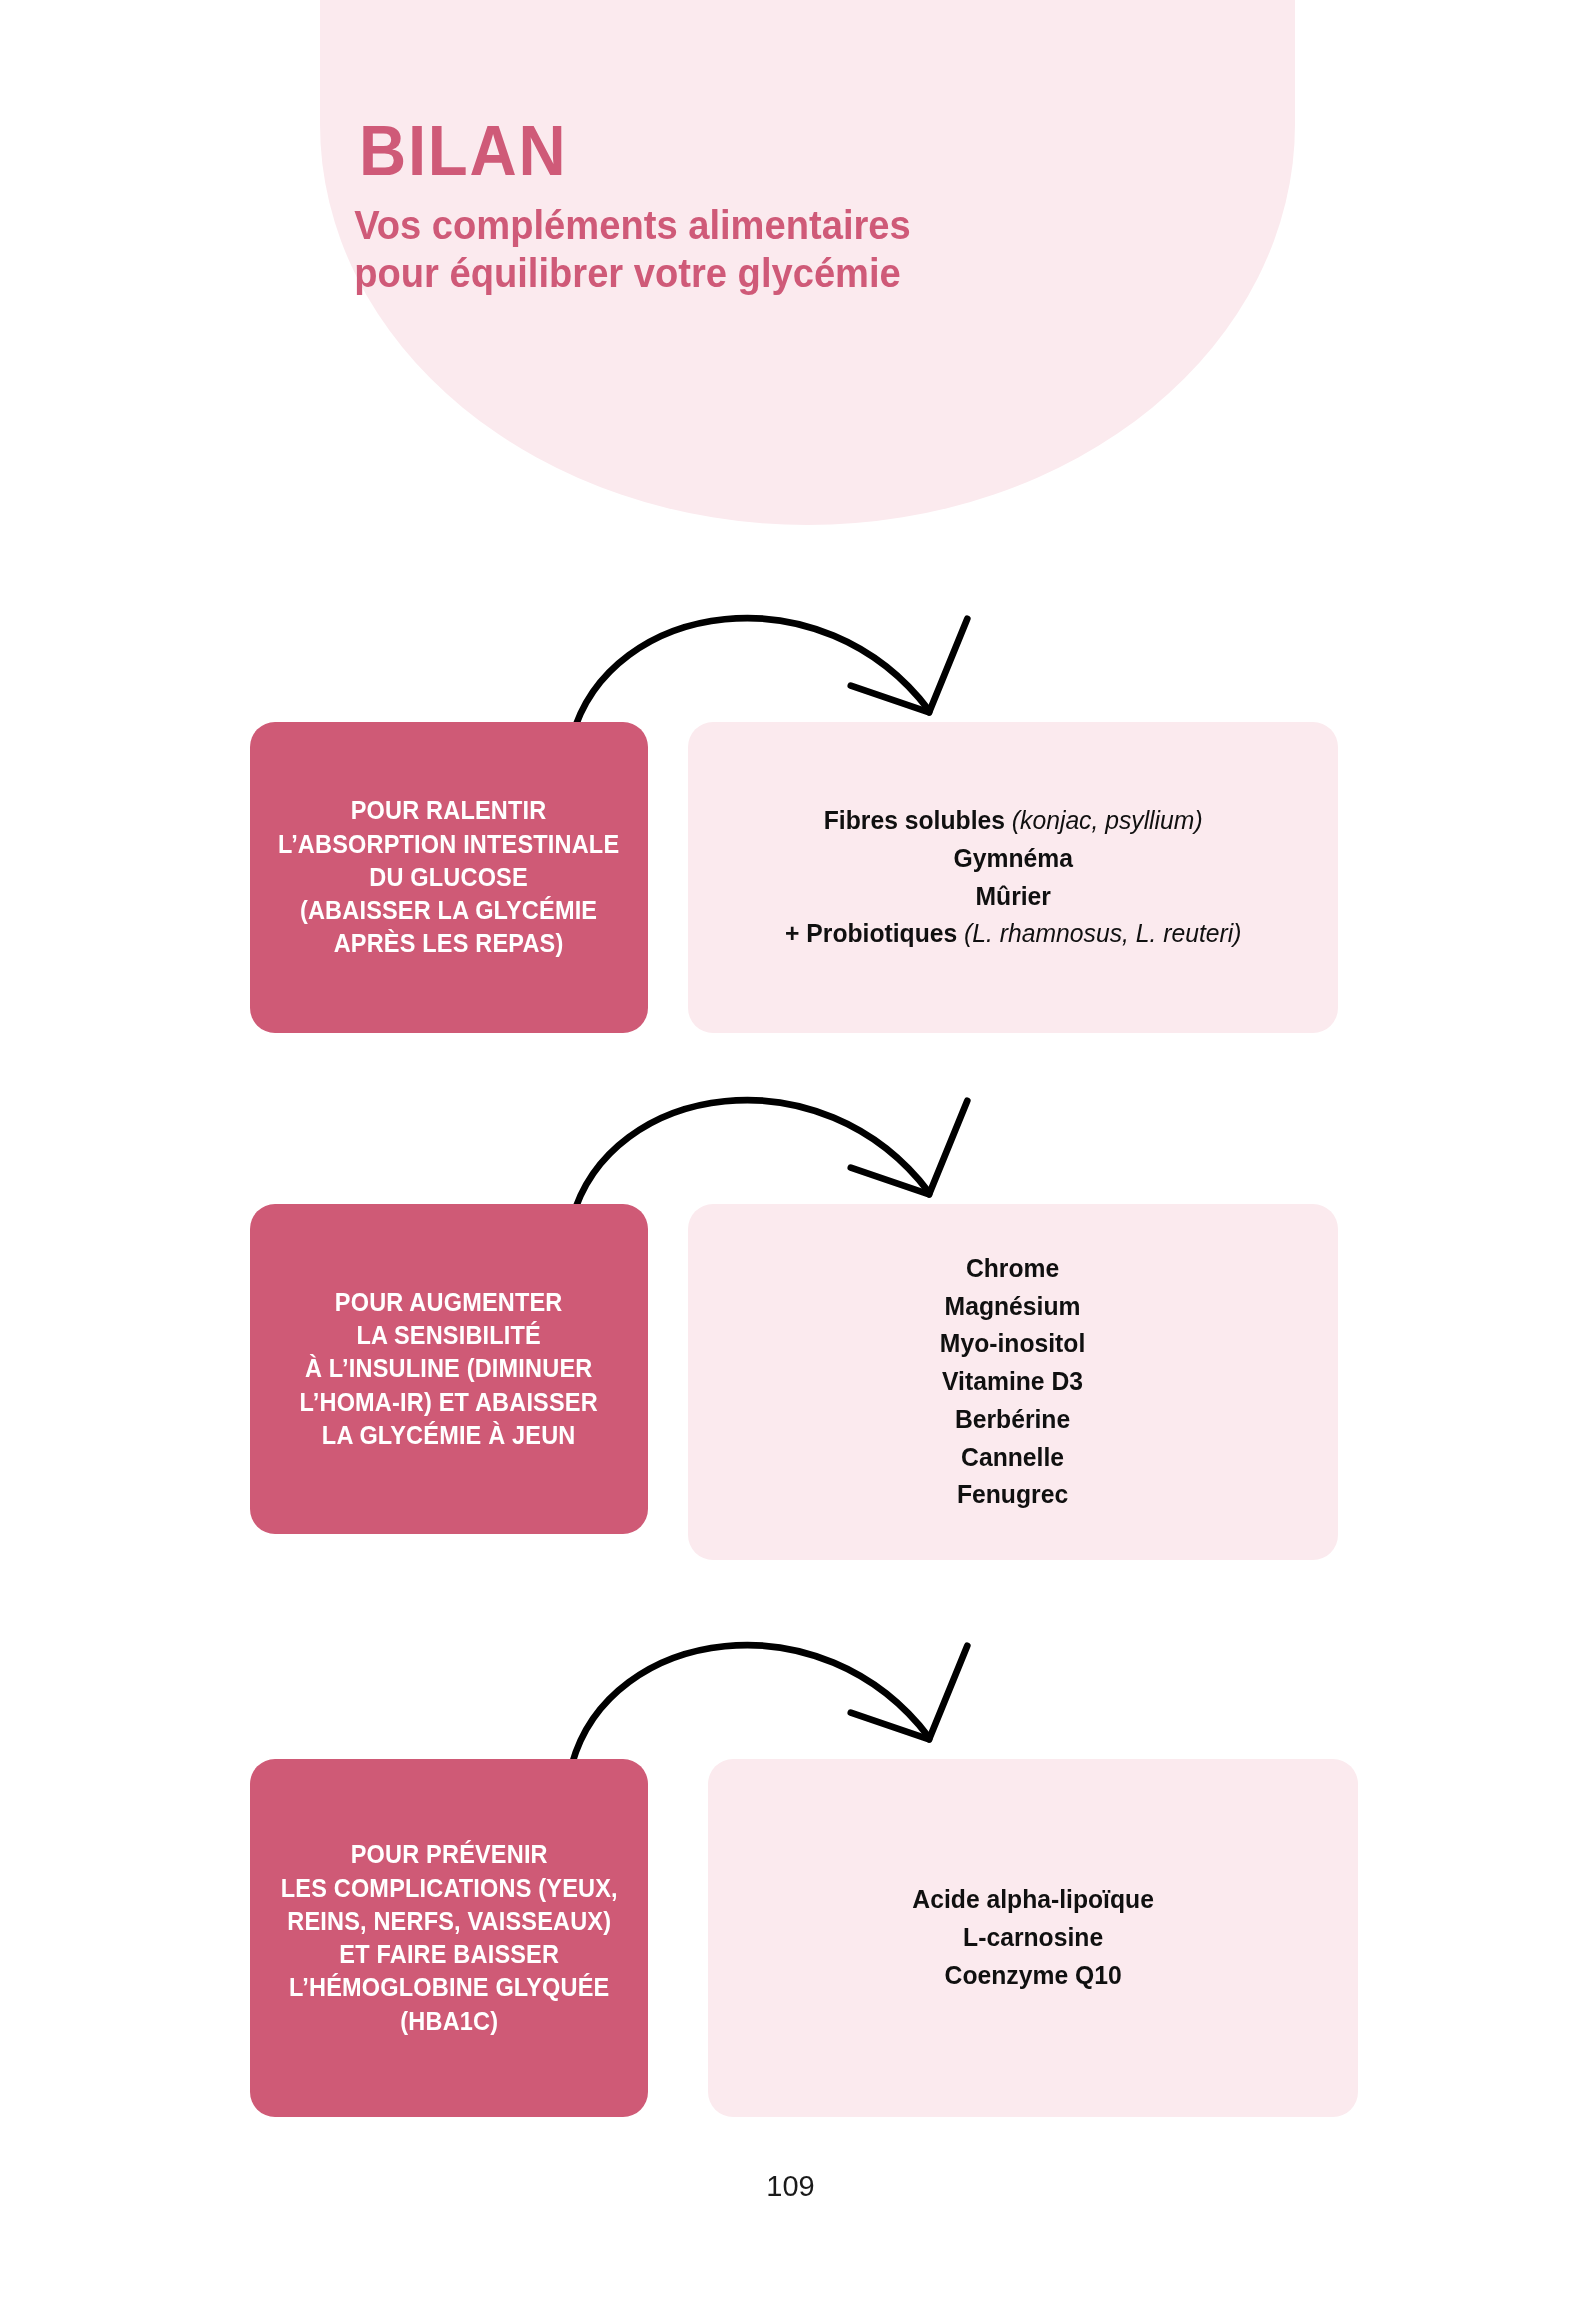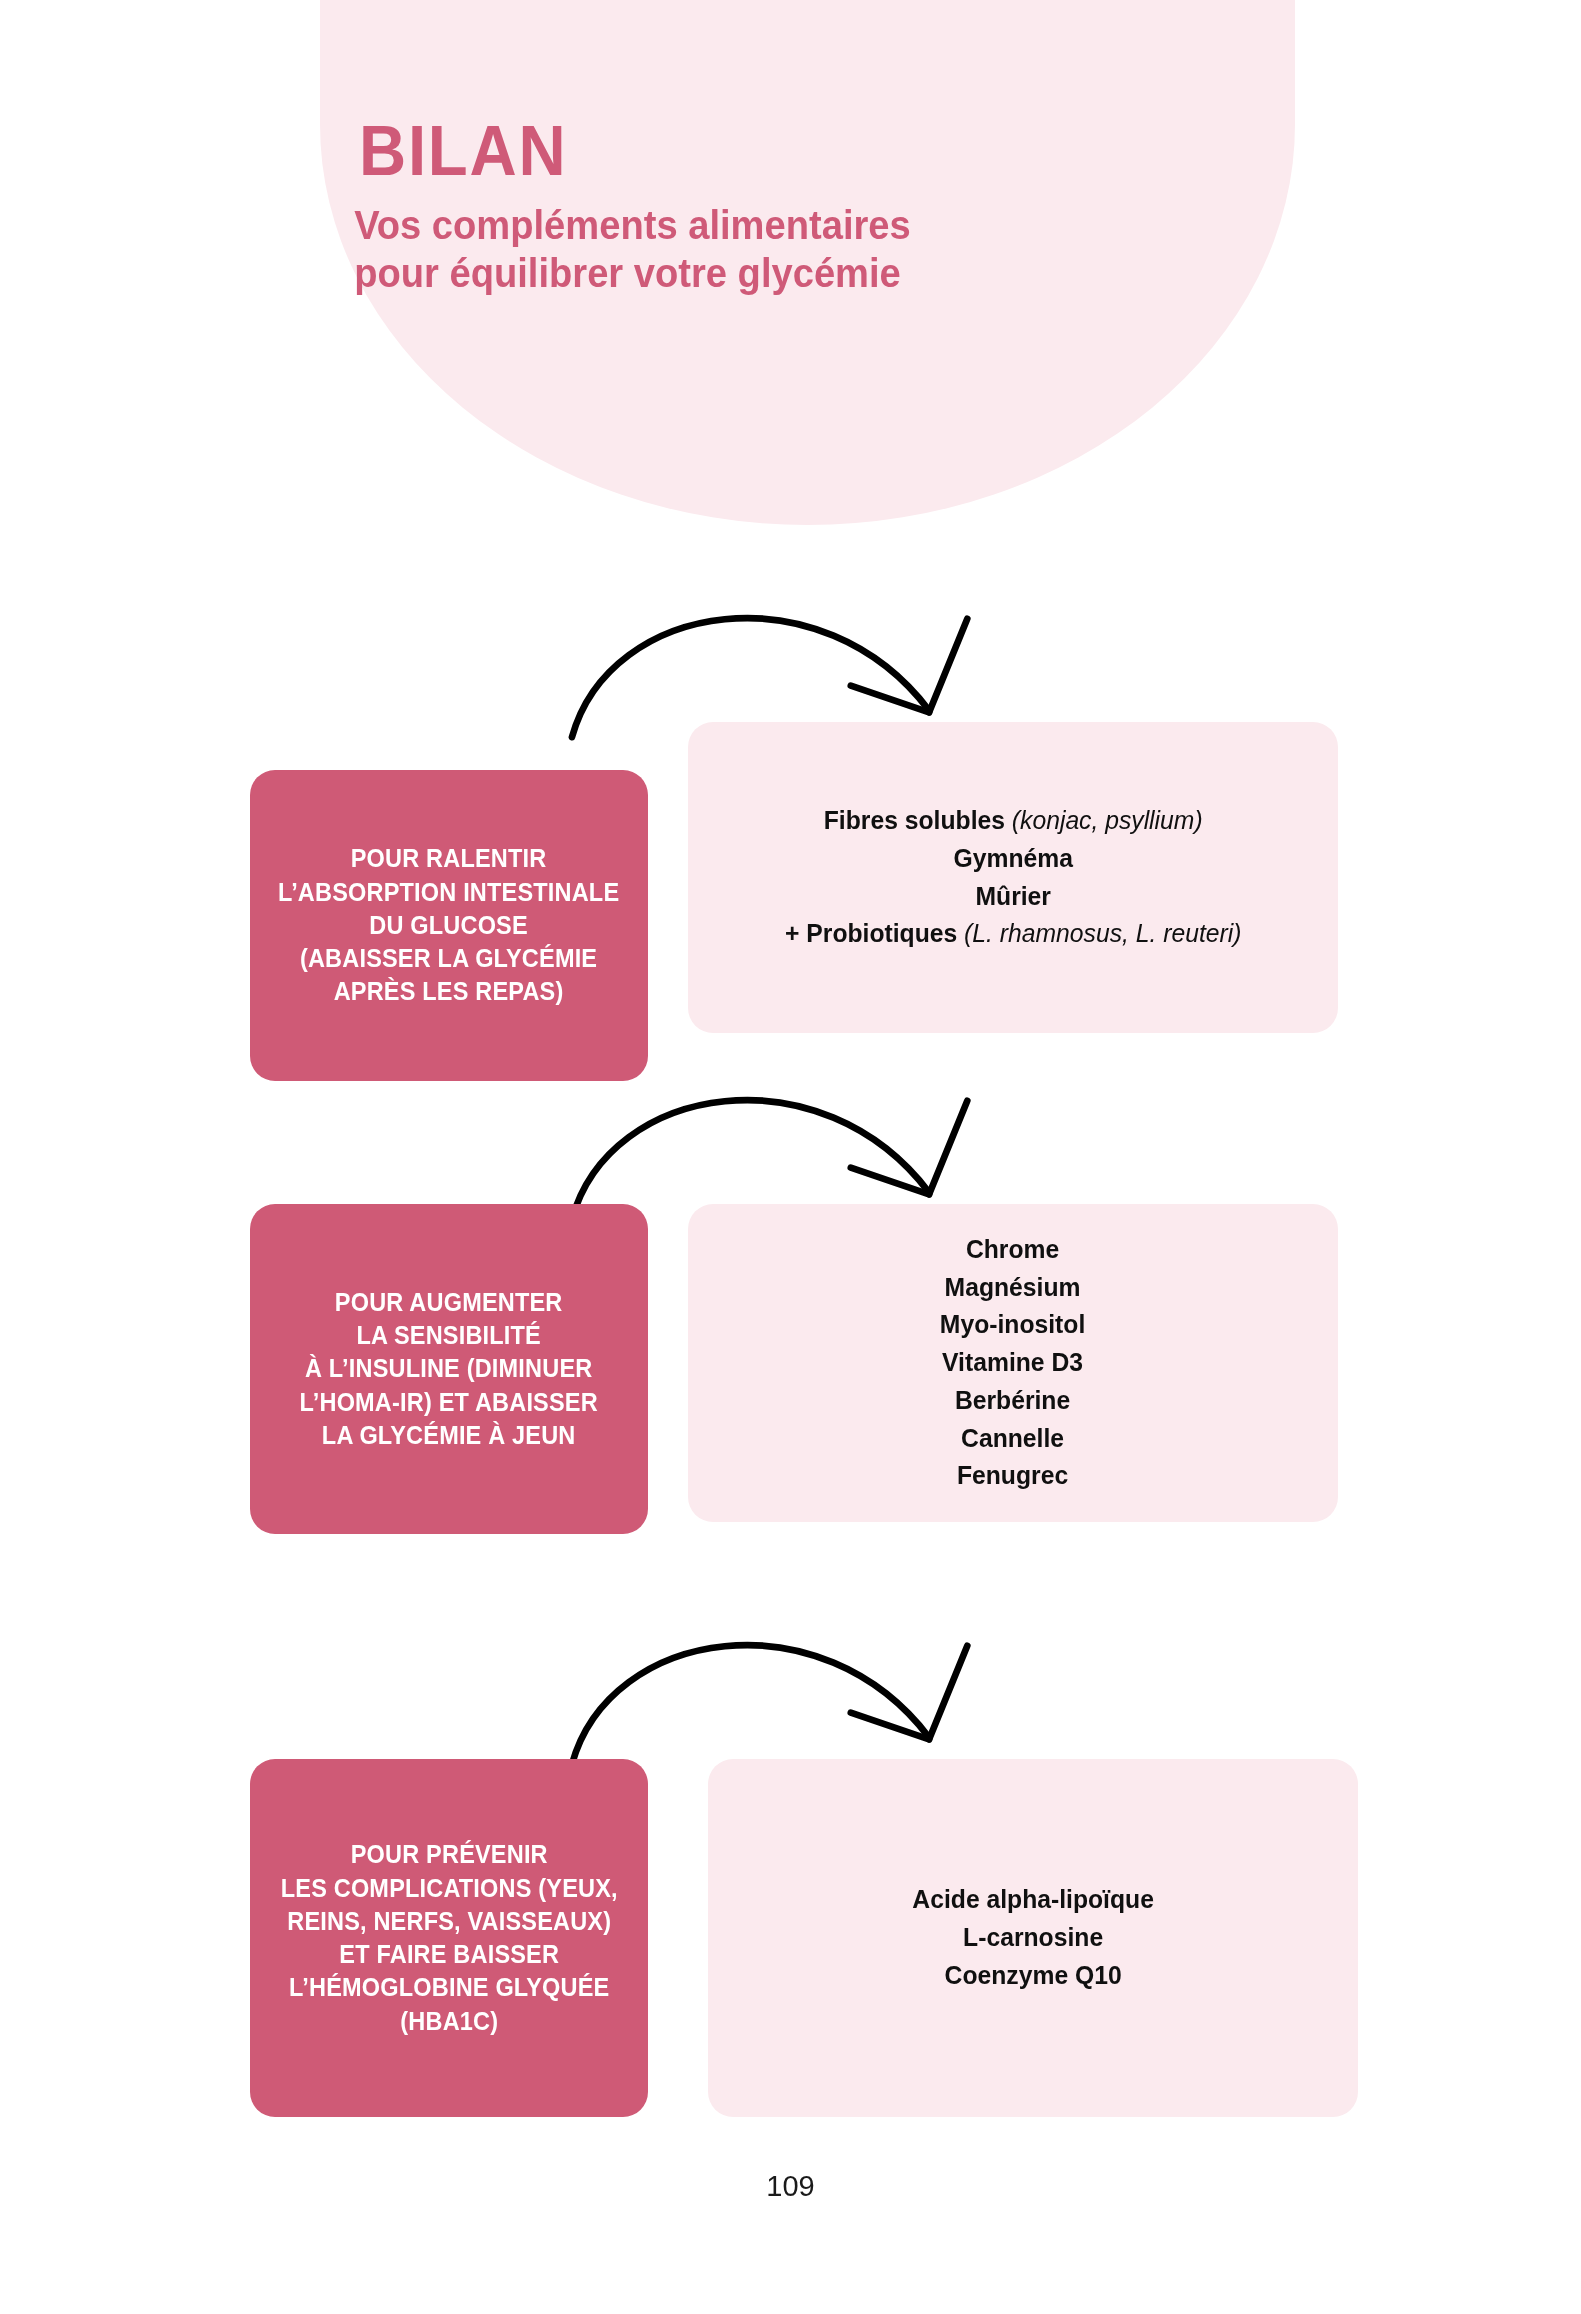--- a/index.html
+++ b/index.html
@@ -104,24 +104,24 @@
     text-align: center;
     color: #101010;
     transform: scaleX(0.95);
   }
   .content-text .item { display: block; font-weight: 700; }
   .content-text .item .note {
     font-weight: 400;
     font-style: italic;
   }
 
-  #row-0 .label-box   { top: 0;  height: 311px; margin-top: 48px; }
+  #row-0 .label-box   { top: 0;  height: 311px; }
   #row-0 .content-box { top: 0;  height: 311px; }
   #row-1 .label-box   { top: 0;  height: 330px; }
-  #row-1 .content-box { top: 0;  height: 318px; }
+  #row-1 .content-box { top: 0;  height: 356px; }
   #row-2 .label-box   { top: 0;  height: 358px; }
   #row-2 .content-box { top: 0;  height: 358px; margin-left: 20px; }
 
   
   .arrow {
     position: absolute;
     left: 497px;
     width: 593px;
     height: 191px;
     pointer-events: none;

